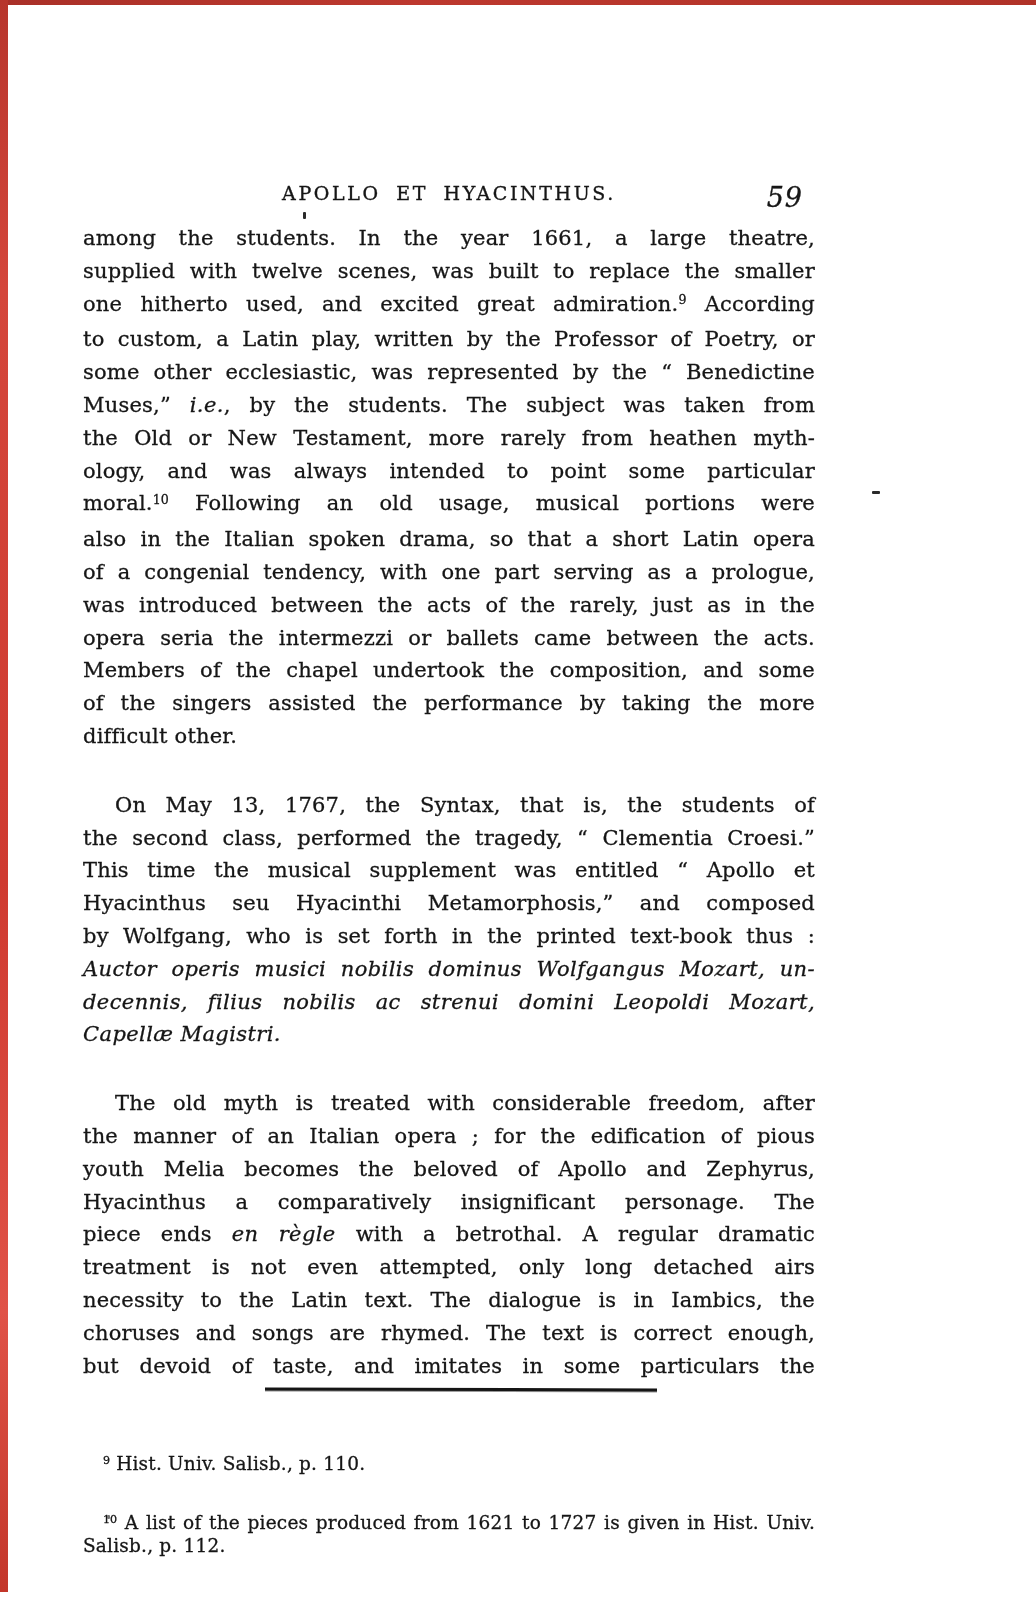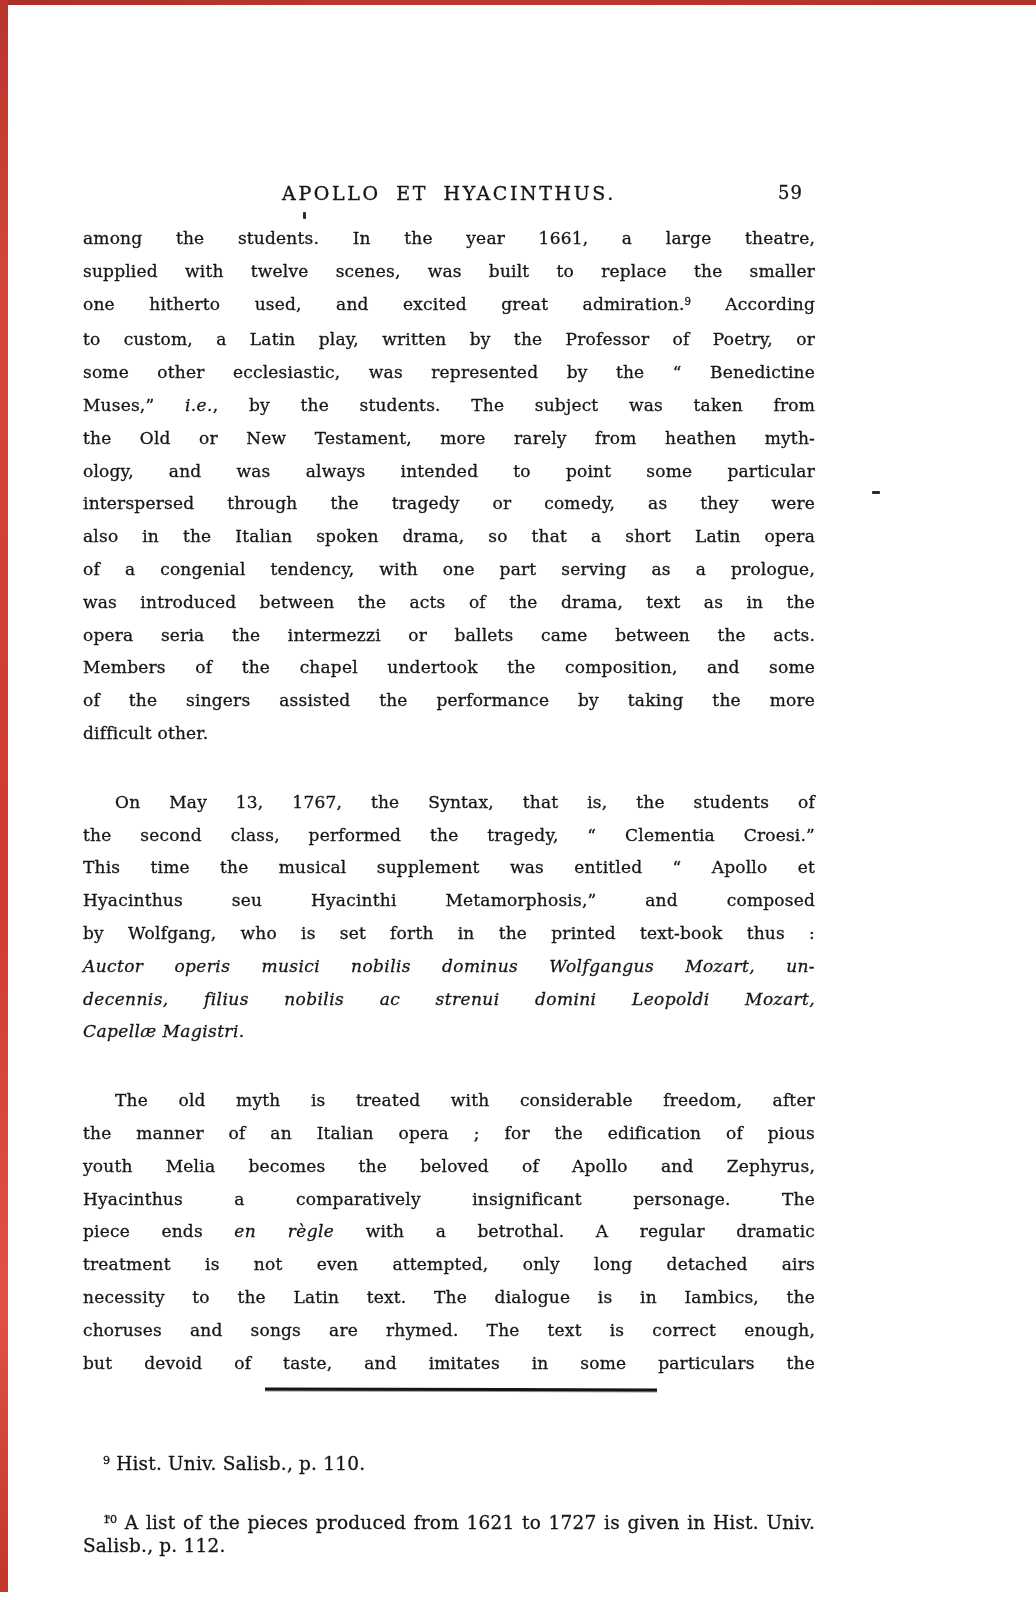--- a/index.html
+++ b/index.html
@@ -23,26 +23,26 @@
   .header-row { position:absolute; left:83px; top:182px; width:732px; height:30px; }
   .running-header {
     text-align:center;
     font-size:19px;
     letter-spacing:2.6px;
     word-spacing:7px;
     -webkit-text-stroke:0.35px #161616;
   }
   .page-number {
     position:absolute; right:12px; top:0;
-    font-size:18px; letter-spacing:1px;
+    font-size:27px; letter-spacing:1px;font-style:italic;
     -webkit-text-stroke:0.3px #161616;
   }
   .body-block {
     position:absolute; left:83px; top:222px; width:732px;
-    font-size:17px; line-height:32.8px;
+    font-size:21px; line-height:32.8px;
     letter-spacing:0.2px;
     -webkit-text-stroke:0.3px #161616;
   }
   .line { text-align:justify; text-align-last:justify; }
   .line.left { text-align-last:left; }
   .line.indent { text-indent:32px;margin-top:36px; }
   em { font-style:italic; letter-spacing:0.4px; }
   sup { font-size:60%; vertical-align:baseline; position:relative; top:-0.5em; letter-spacing:0; }
   .rule {
     position:absolute; left:265px; top:1388px; width:392px; height:3px;
@@ -77,24 +77,24 @@
 
   <div id="body-lines" class="body-block">
       <div class="line">among the students. In the year 1661, a large theatre,</div>
       <div class="line">supplied with twelve scenes, was built to replace the smaller</div>
       <div class="line">one hitherto used, and excited great admiration.<sup>9</sup> According</div>
       <div class="line">to custom, a Latin play, written by the Professor of Poetry, or</div>
       <div class="line">some other ecclesiastic, was represented by the “ Benedictine</div>
       <div class="line">Muses,” <em>i.e.</em>, by the students. The subject was taken from</div>
       <div class="line">the Old or New Testament, more rarely from heathen myth-</div>
       <div class="line">ology, and was always intended to point some particular</div>
-      <div class="line">interspersed through the tragedy or comedy, as they were</div>
+      <div class="line">moral.<sup>10</sup> Following an old usage, musical portions were</div>
       <div class="line">also in the Italian spoken drama, so that a short Latin opera</div>
       <div class="line">of a congenial tendency, with one part serving as a prologue,</div>
-      <div class="line">was introduced between the acts of the drama, text as in the</div>
+      <div class="line">was introduced between the acts of the rarely, just as in the</div>
       <div class="line">opera seria the intermezzi or ballets came between the acts.</div>
       <div class="line">Members of the chapel undertook the composition, and some</div>
       <div class="line">of the singers assisted the performance by taking the more</div>
       <div class="line left">difficult other.</div>
       <div class="line indent">On May 13, 1767, the Syntax, that is, the students of</div>
       <div class="line">the second class, performed the tragedy, “ Clementia Croesi.”</div>
       <div class="line">This time the musical supplement was entitled “ Apollo et</div>
       <div class="line">Hyacinthus seu Hyacinthi Metamorphosis,” and composed</div>
       <div class="line">by Wolfgang, who is set forth in the printed text-book thus :</div>
       <div class="line"><em>Auctor operis musici nobilis dominus Wolfgangus Mozart, un-</em></div>

